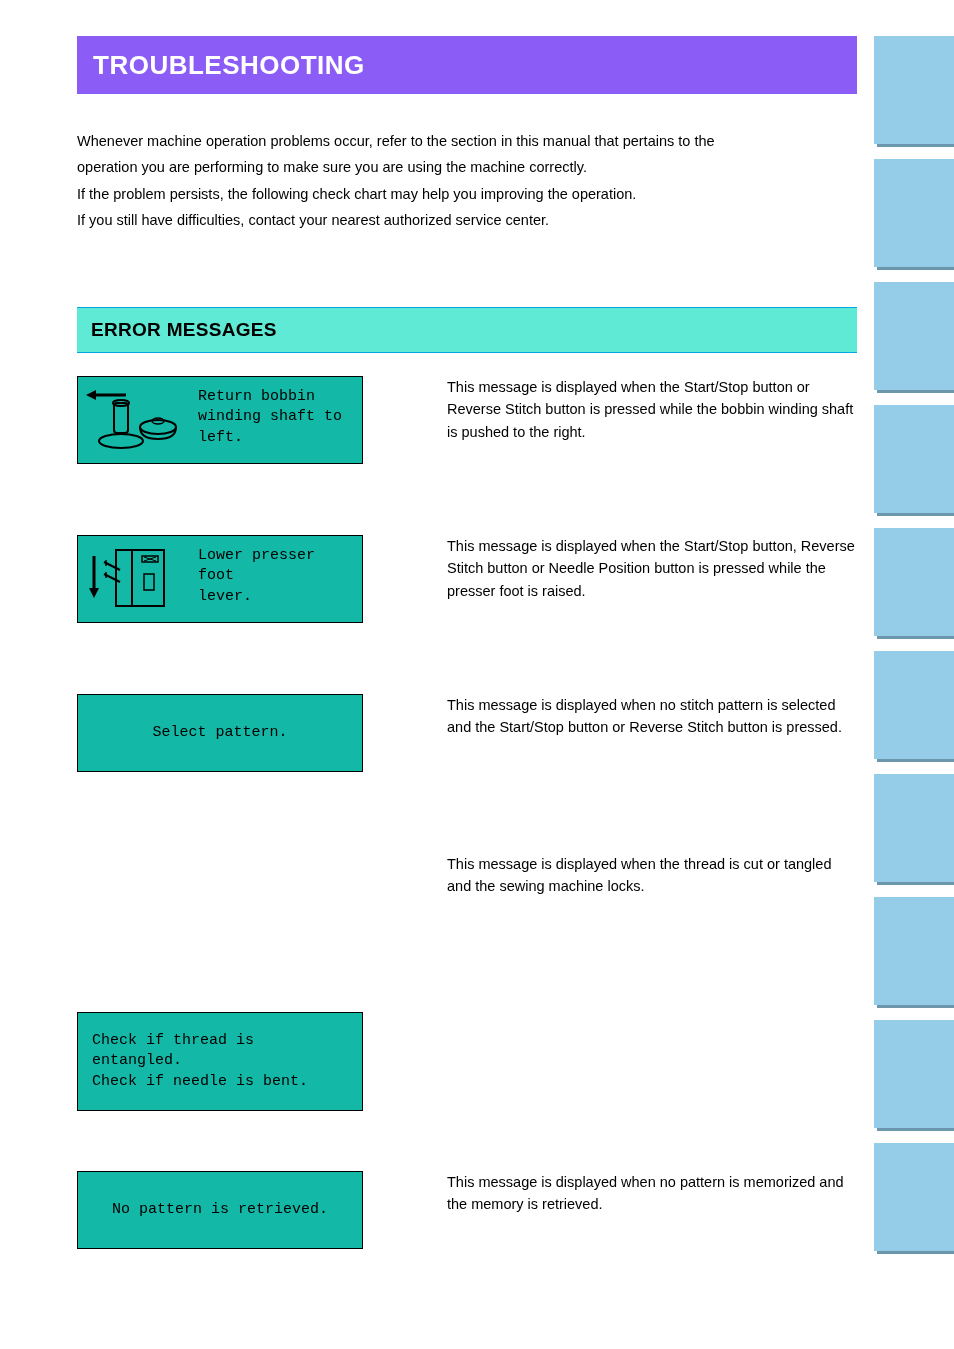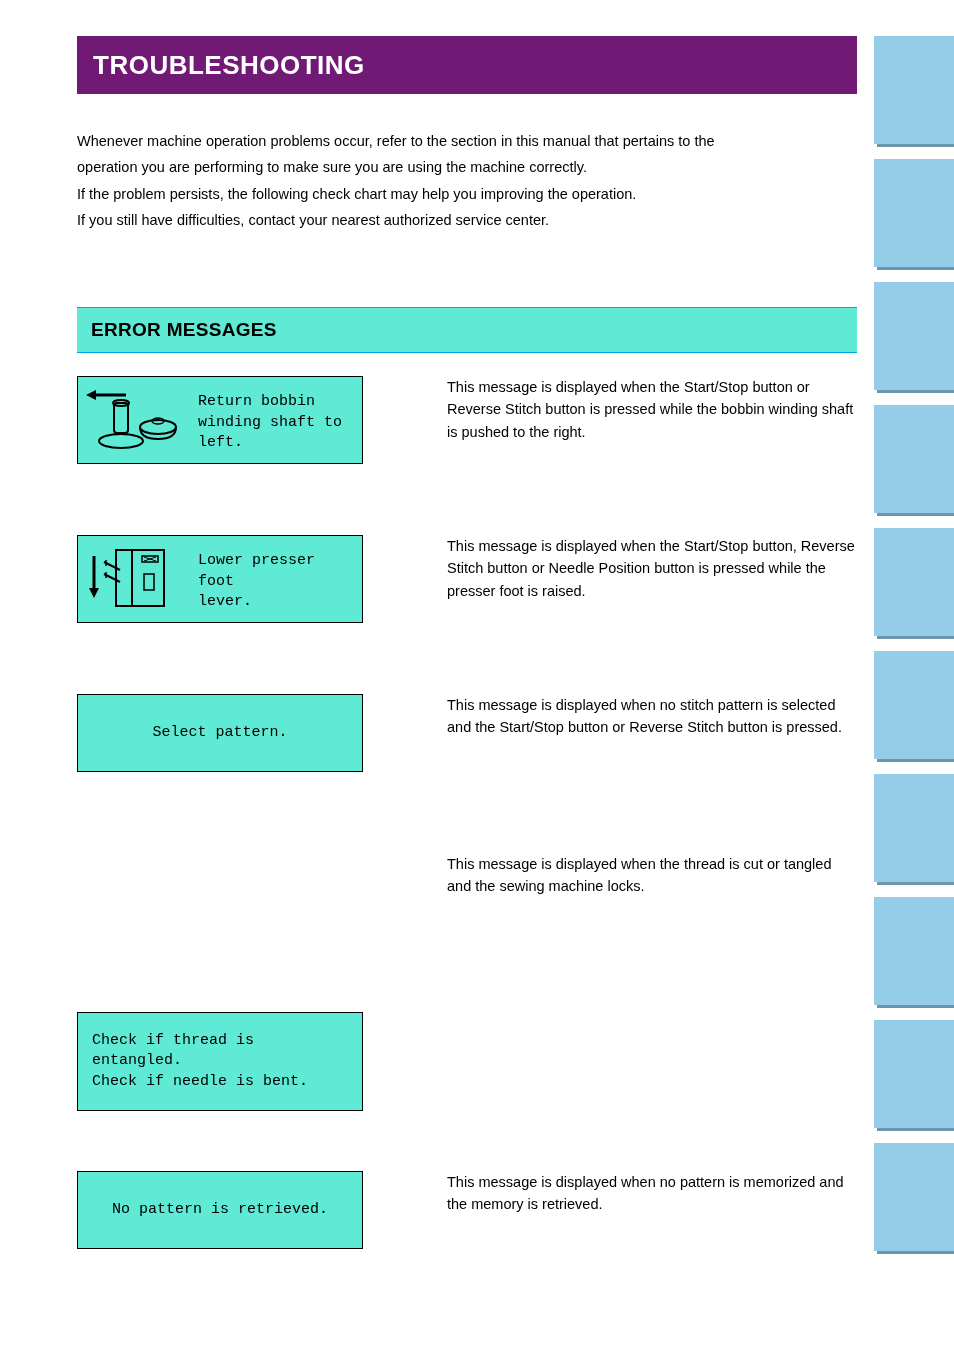--- a/index.html
+++ b/index.html
@@ -1,23 +1,23 @@
 <!DOCTYPE html>
 <html><head>
 <meta charset="utf-8">
 <style>
   * { box-sizing: border-box; margin: 0; padding: 0; }
   html, body { width: 954px; height: 1349px; background: #fff; font-family: Arial, Helvetica, sans-serif; color: #000; }
   .page { position: relative; width: 954px; height: 1349px; }
-  .header-bar { position: absolute; left: 77px; top: 36px; width: 780px; height: 58px; background: #701a75; color: #fff; display: flex; align-items: center; padding-left: 16px; font-size: 26px; font-weight: bold; letter-spacing: 0.5px; }
+  .header-bar { position: absolute; left: 77px; top: 36px; width: 780px; height: 58px; background: #8b5cf6; color: #fff; display: flex; align-items: center; padding-left: 16px; font-size: 26px; font-weight: bold; letter-spacing: 0.5px; }
   .intro { position: absolute; left: 77px; top: 130px; width: 780px; font-size: 14.5px; line-height: 1.55; }
   .intro p { margin-bottom: 4px; }
   .subheader { position: absolute; left: 77px; top: 307px; width: 780px; height: 46px; background: #5eead4; border: 1px solid #00a5e3; border-left: none; border-right: none; display: flex; align-items: center; padding-left: 14px; font-size: 19px; font-weight: bold; letter-spacing: 0.3px; }
   .entry { position: absolute; width: 780px; }
-  .msgbox { border: 1.5px solid #000; width: 286px; background: #5eead4; align-items: flex-end; }
+  .msgbox { border: 1.5px solid #000; width: 286px; background: #14b8a6; }
   .msgbox-inner { padding: 10px 12px; font-family: "Courier New", monospace; font-size: 15px; line-height: 1.35; }
   .msgbox-img { display: flex; }
   .msgbox-img .diagram { width: 120px; padding: 8px 6px 4px 6px; }
   .msgbox-img .txt { flex: 1; padding: 10px 8px 10px 0; font-family: "Courier New", monospace; font-size: 15px; line-height: 1.35; }
   .desc { position: absolute; left: 370px; top: 0; width: 410px; font-size: 14.5px; line-height: 1.55; }
   .e1 { left: 77px; top: 376px; height: 120px; }
   .e2 { left: 77px; top: 535px; height: 120px; }
   .e3 { left: 77px; top: 694px; height: 120px; }
   .e4 { left: 77px; top: 853px; height: 120px; }
   .e5 { left: 77px; top: 1012px; height: 120px; }

